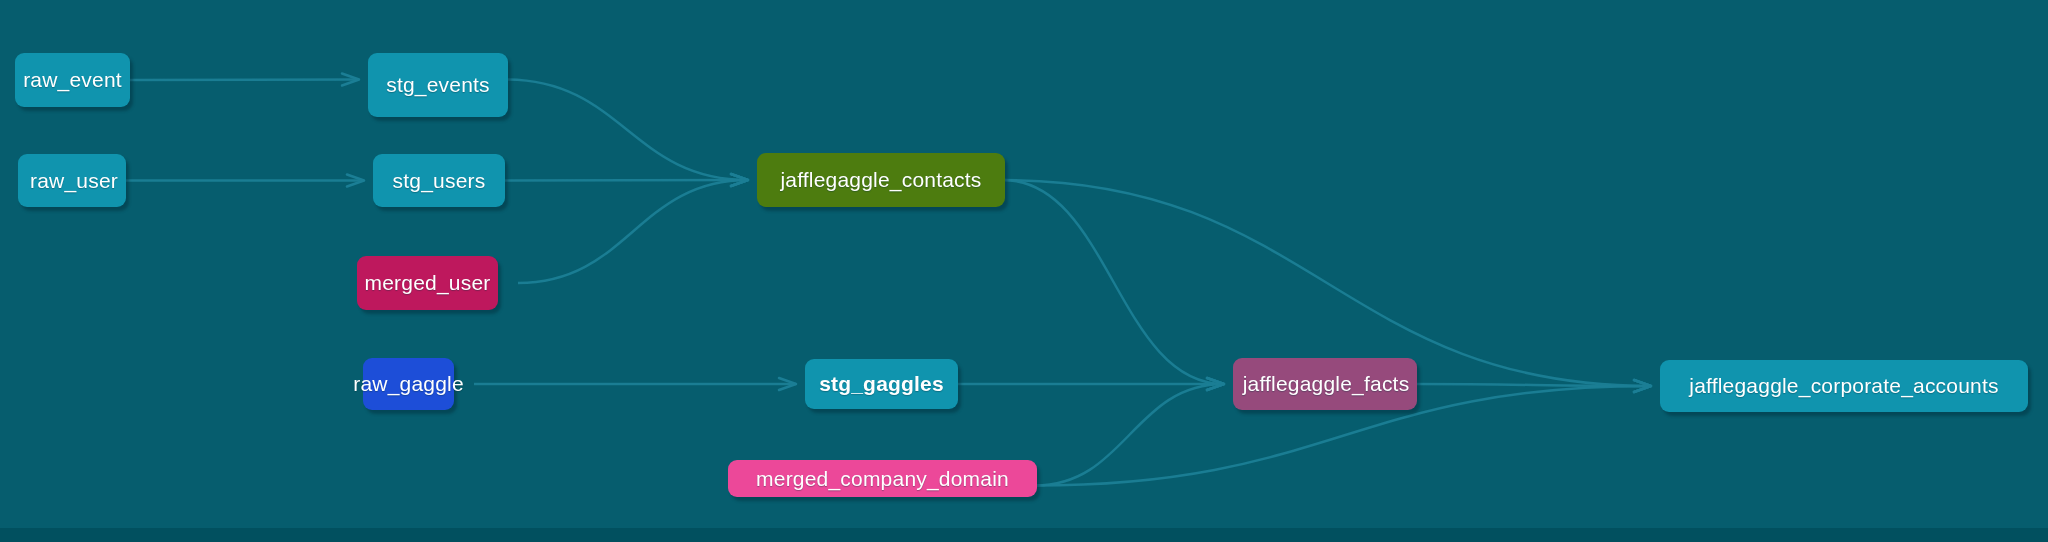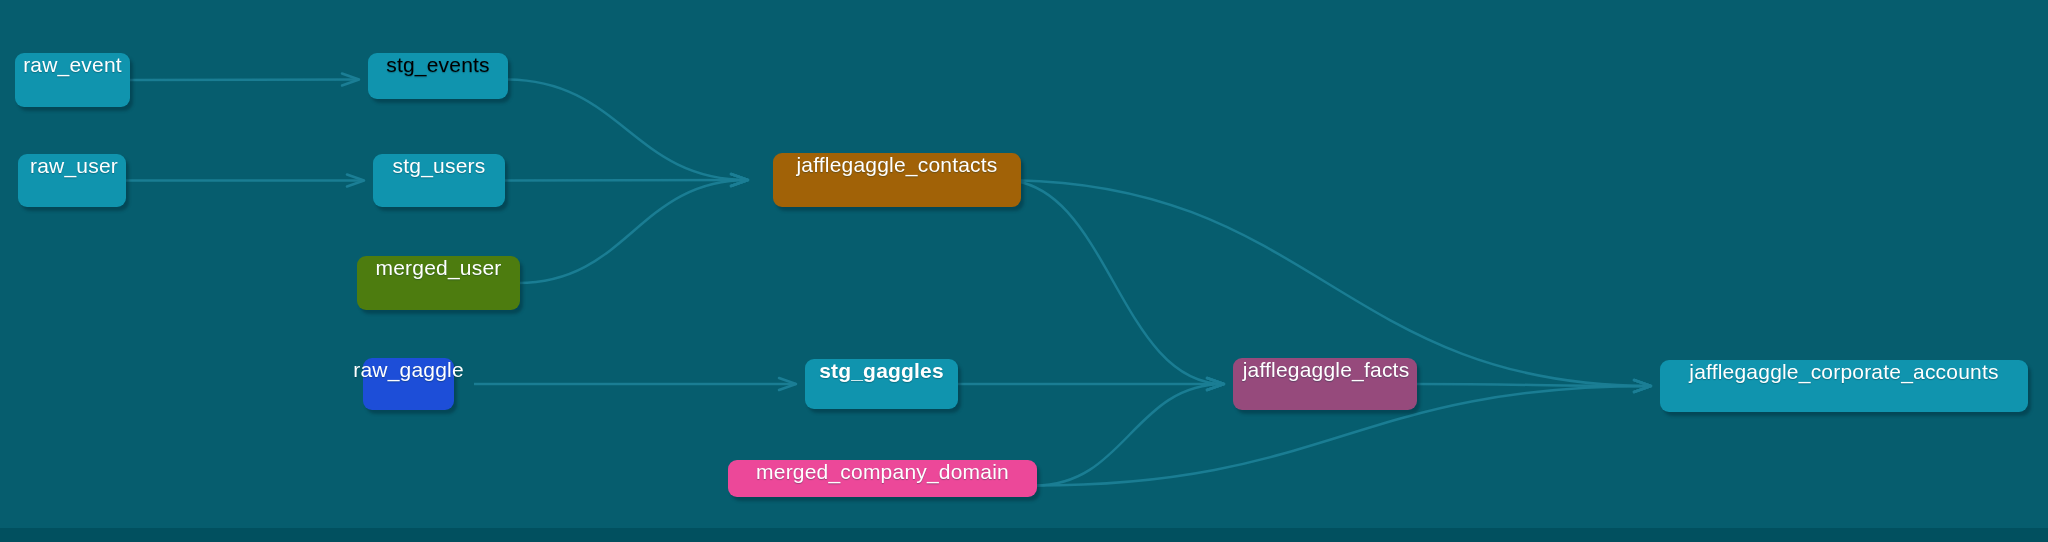--- a/index.html
+++ b/index.html
@@ -19,20 +19,21 @@
     position: absolute;
     left: 0;
     top: 0;
     width: 2048px;
     height: 542px;
     display: block;
   }
   .node {
     position: absolute;
     display: flex;
+    align-items: center;
     justify-content: center;
     border-radius: 9px;
     color: #ffffff;
     font-size: 21px;
     letter-spacing: 0.2px;
     white-space: nowrap;
     padding: 0 16px;
     box-sizing: border-box;
     box-shadow: 3px 4px 3px rgba(0, 40, 52, 0.40);
     cursor: pointer;
@@ -67,33 +68,33 @@
       <path d="M1035,485.5 C1125.72,485.5 1133.28,384 1224,384" fill="none" stroke="#1b7e95" stroke-width="2.5" stroke-opacity="0.95" marker-end="url(#arrowhead)"></path>
       <path d="M1003,180 C1109.08,180 1117.92,384 1224,384" fill="none" stroke="#1b7e95" stroke-width="2.5" stroke-opacity="0.95" marker-end="url(#arrowhead)"></path>
       <path d="M1003,180 C1314.04,180 1339.96,386 1651,386" fill="none" stroke="#1b7e95" stroke-width="2.5" stroke-opacity="0.95" marker-end="url(#arrowhead)"></path>
       <path d="M1035,485.5 C1330.68,485.5 1355.32,386 1651,386" fill="none" stroke="#1b7e95" stroke-width="2.5" stroke-opacity="0.95" marker-end="url(#arrowhead)"></path>
       <path d="M1415,384 C1528.28,384 1537.72,386 1651,386" fill="none" stroke="#1b7e95" stroke-width="2.5" stroke-opacity="0.95" marker-end="url(#arrowhead)"></path>
     </svg>
   <div id="node-layer">
       <div class="node" style="left: 15px; top: 53px; width: 115px; height: 54px; background: rgb(16, 148, 174); color: rgb(255, 255, 255);">
         <span>raw_event</span>
       </div>
-      <div class="node" style="left: 368px; top: 53px; width: 140px; height: 46px; background: rgb(16, 148, 174); color: #000000;">
+      <div class="node" style="left: 368px; top: 53px; width: 140px; height: 64px; background: rgb(16, 148, 174); color: #ffffff;">
         <span>stg_events</span>
       </div>
       <div class="node" style="left: 18px; top: 154px; width: 108px; height: 53px; background: rgb(16, 148, 174); color: rgb(255, 255, 255); padding-left: 20px;">
         <span>raw_user</span>
       </div>
       <div class="node" style="left: 373px; top: 154px; width: 132px; height: 53px; background: rgb(16, 148, 174); color: #ffffff;">
         <span>stg_users</span>
       </div>
-      <div class="node" style="left: 357px; top: 256px; width: 163px; height: 54px; background: #4d7c0f; color: rgb(255, 255, 255);">
+      <div class="node" style="left: 357px; top: 256px; width: 141px; height: 54px; background: #be185d; color: rgb(255, 255, 255);">
         <span>merged_user</span>
       </div>
-      <div class="node" style="left: 773px; top: 153px; width: 248px; height: 54px; background: #a16207; color: rgb(255, 255, 255);">
+      <div class="node" style="left: 757px; top: 153px; width: 248px; height: 54px; background: #4d7c0f; color: rgb(255, 255, 255);">
         <span>jafflegaggle_contacts</span>
       </div>
       <div class="node" style="left: 363px; top: 358px; width: 91px; height: 52px; background: #1d4ed8; color: rgb(255, 255, 255);">
         <span>raw_gaggle</span>
       </div>
       <div class="node" style="left: 805px; top: 359px; width: 153px; height: 50px; background: rgb(16, 148, 174); color: rgb(255, 255, 255); font-weight: bold;">
         <span>stg_gaggles</span>
       </div>
       <div class="node" style="left: 728px; top: 460px; width: 309px; height: 37px; background: #ec4899; color: rgb(255, 255, 255);">
         <span>merged_company_domain</span>

